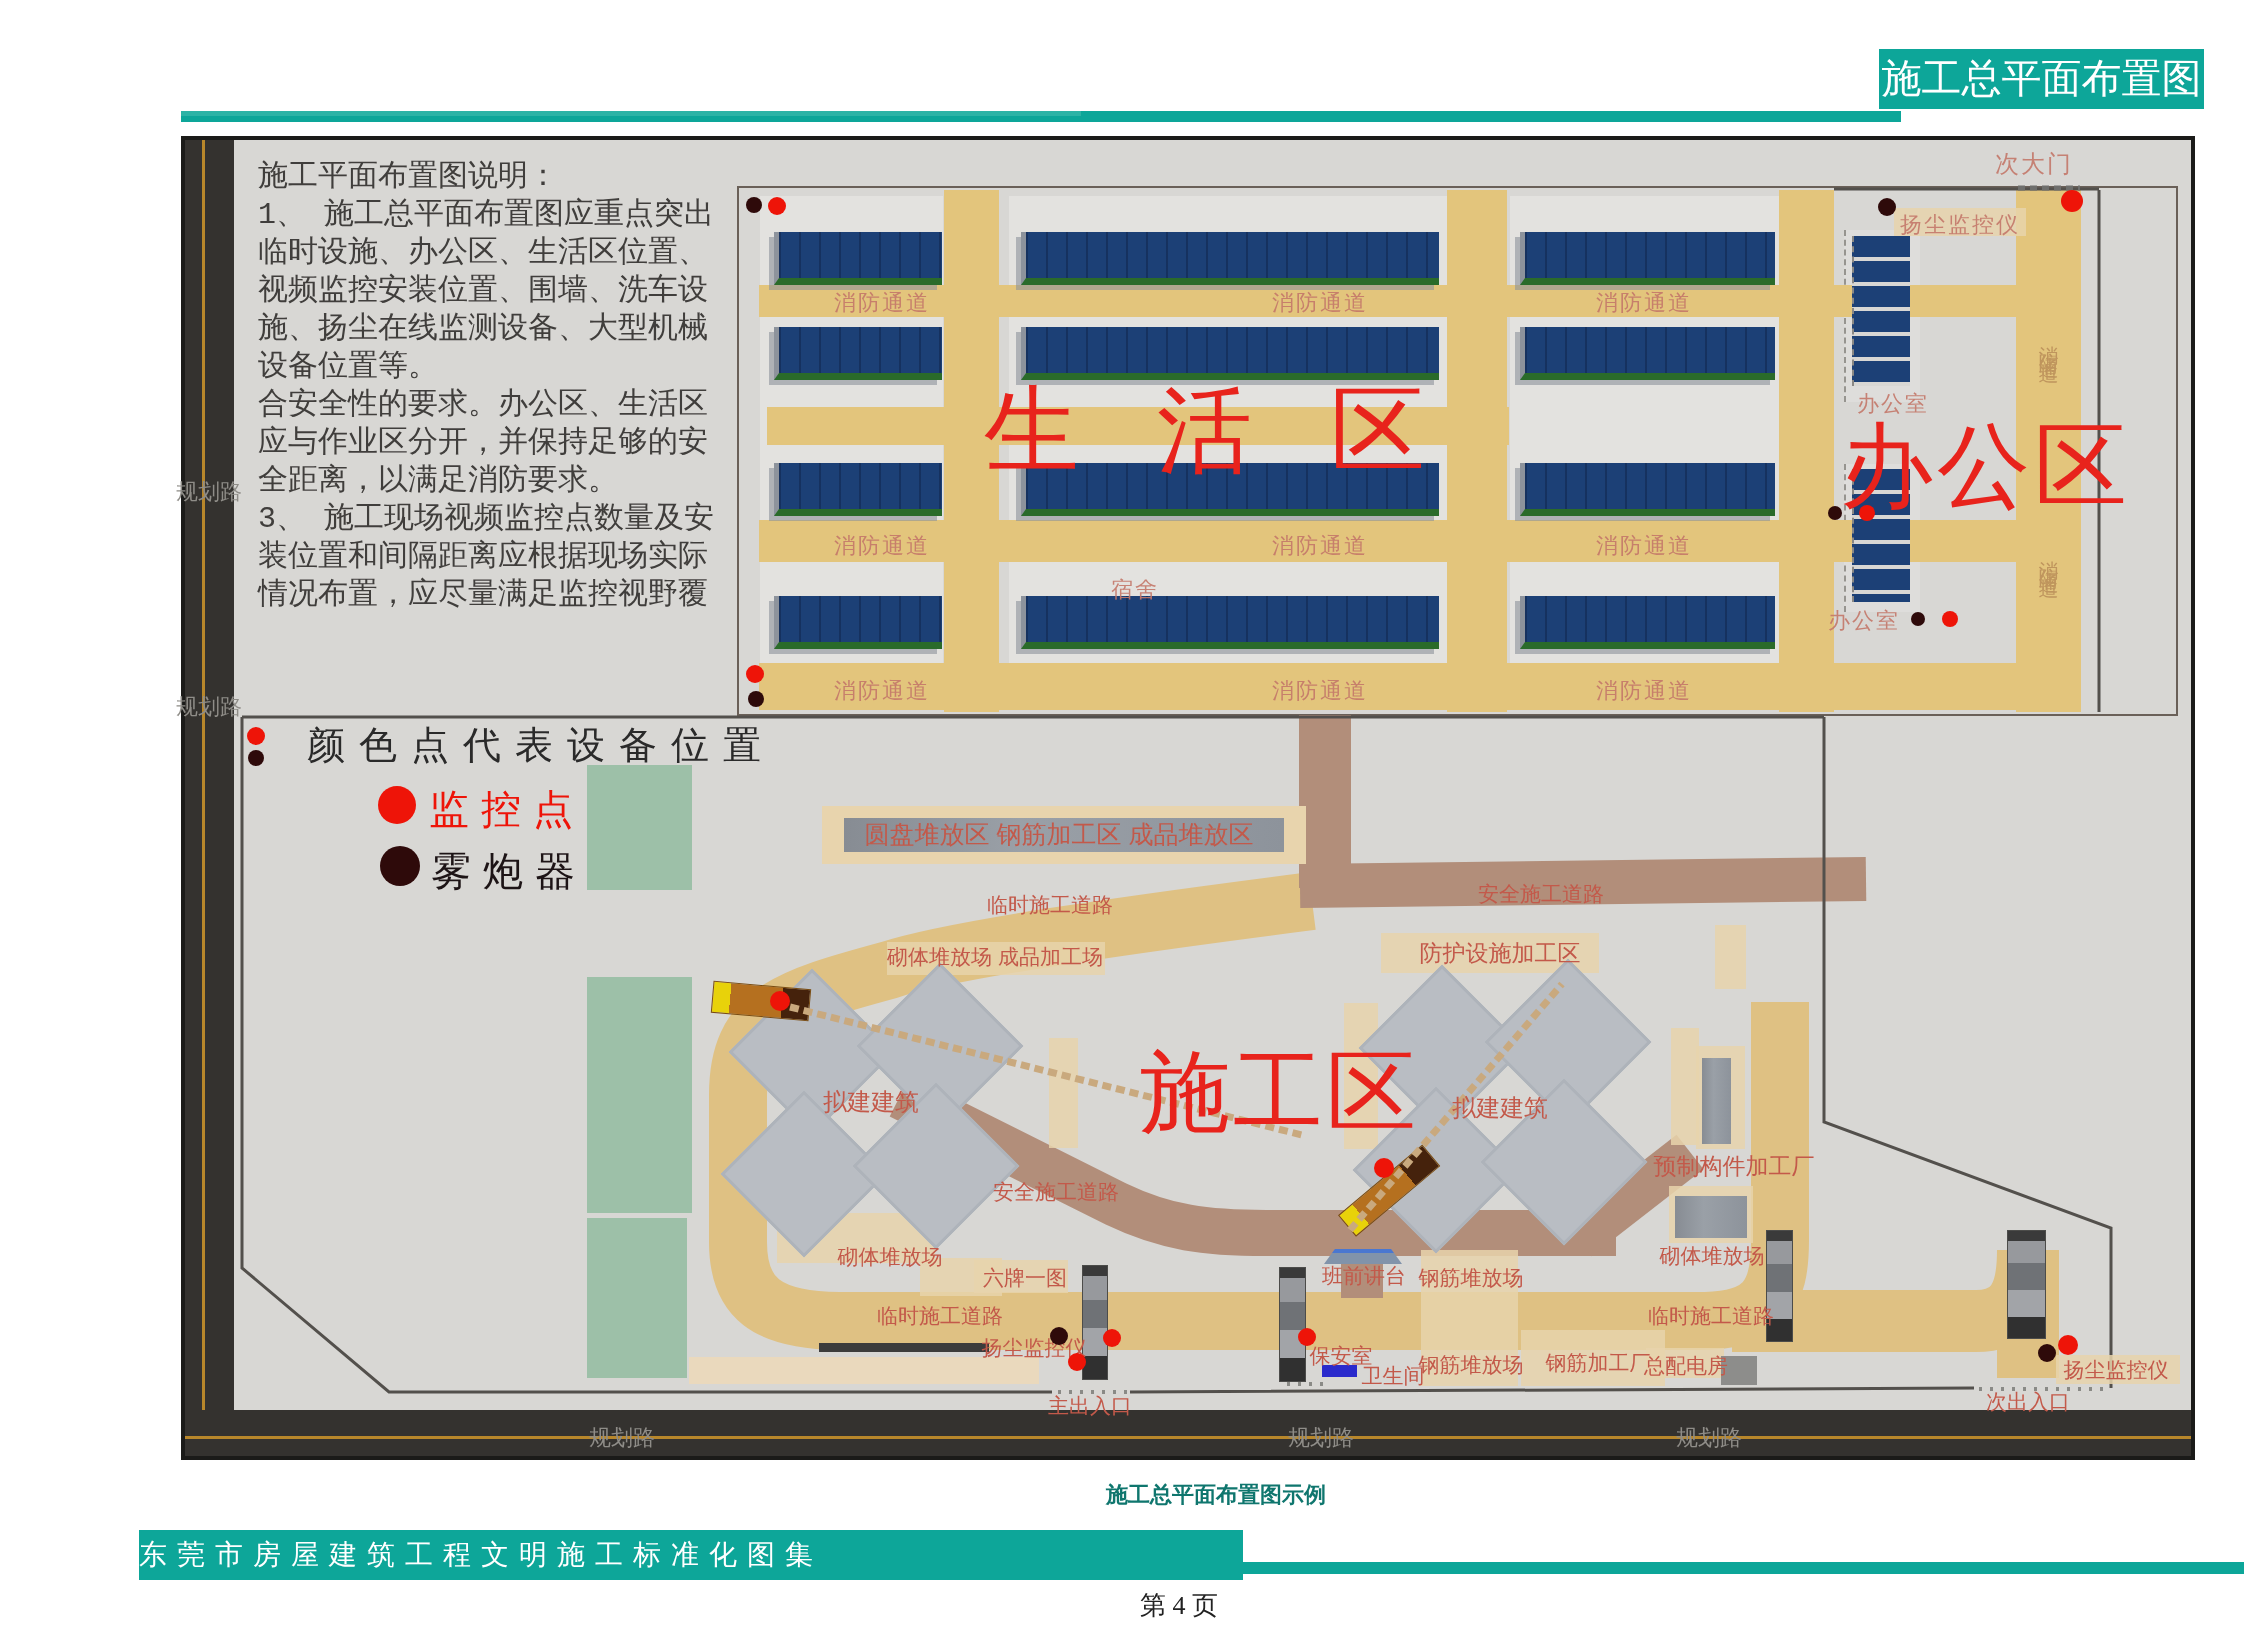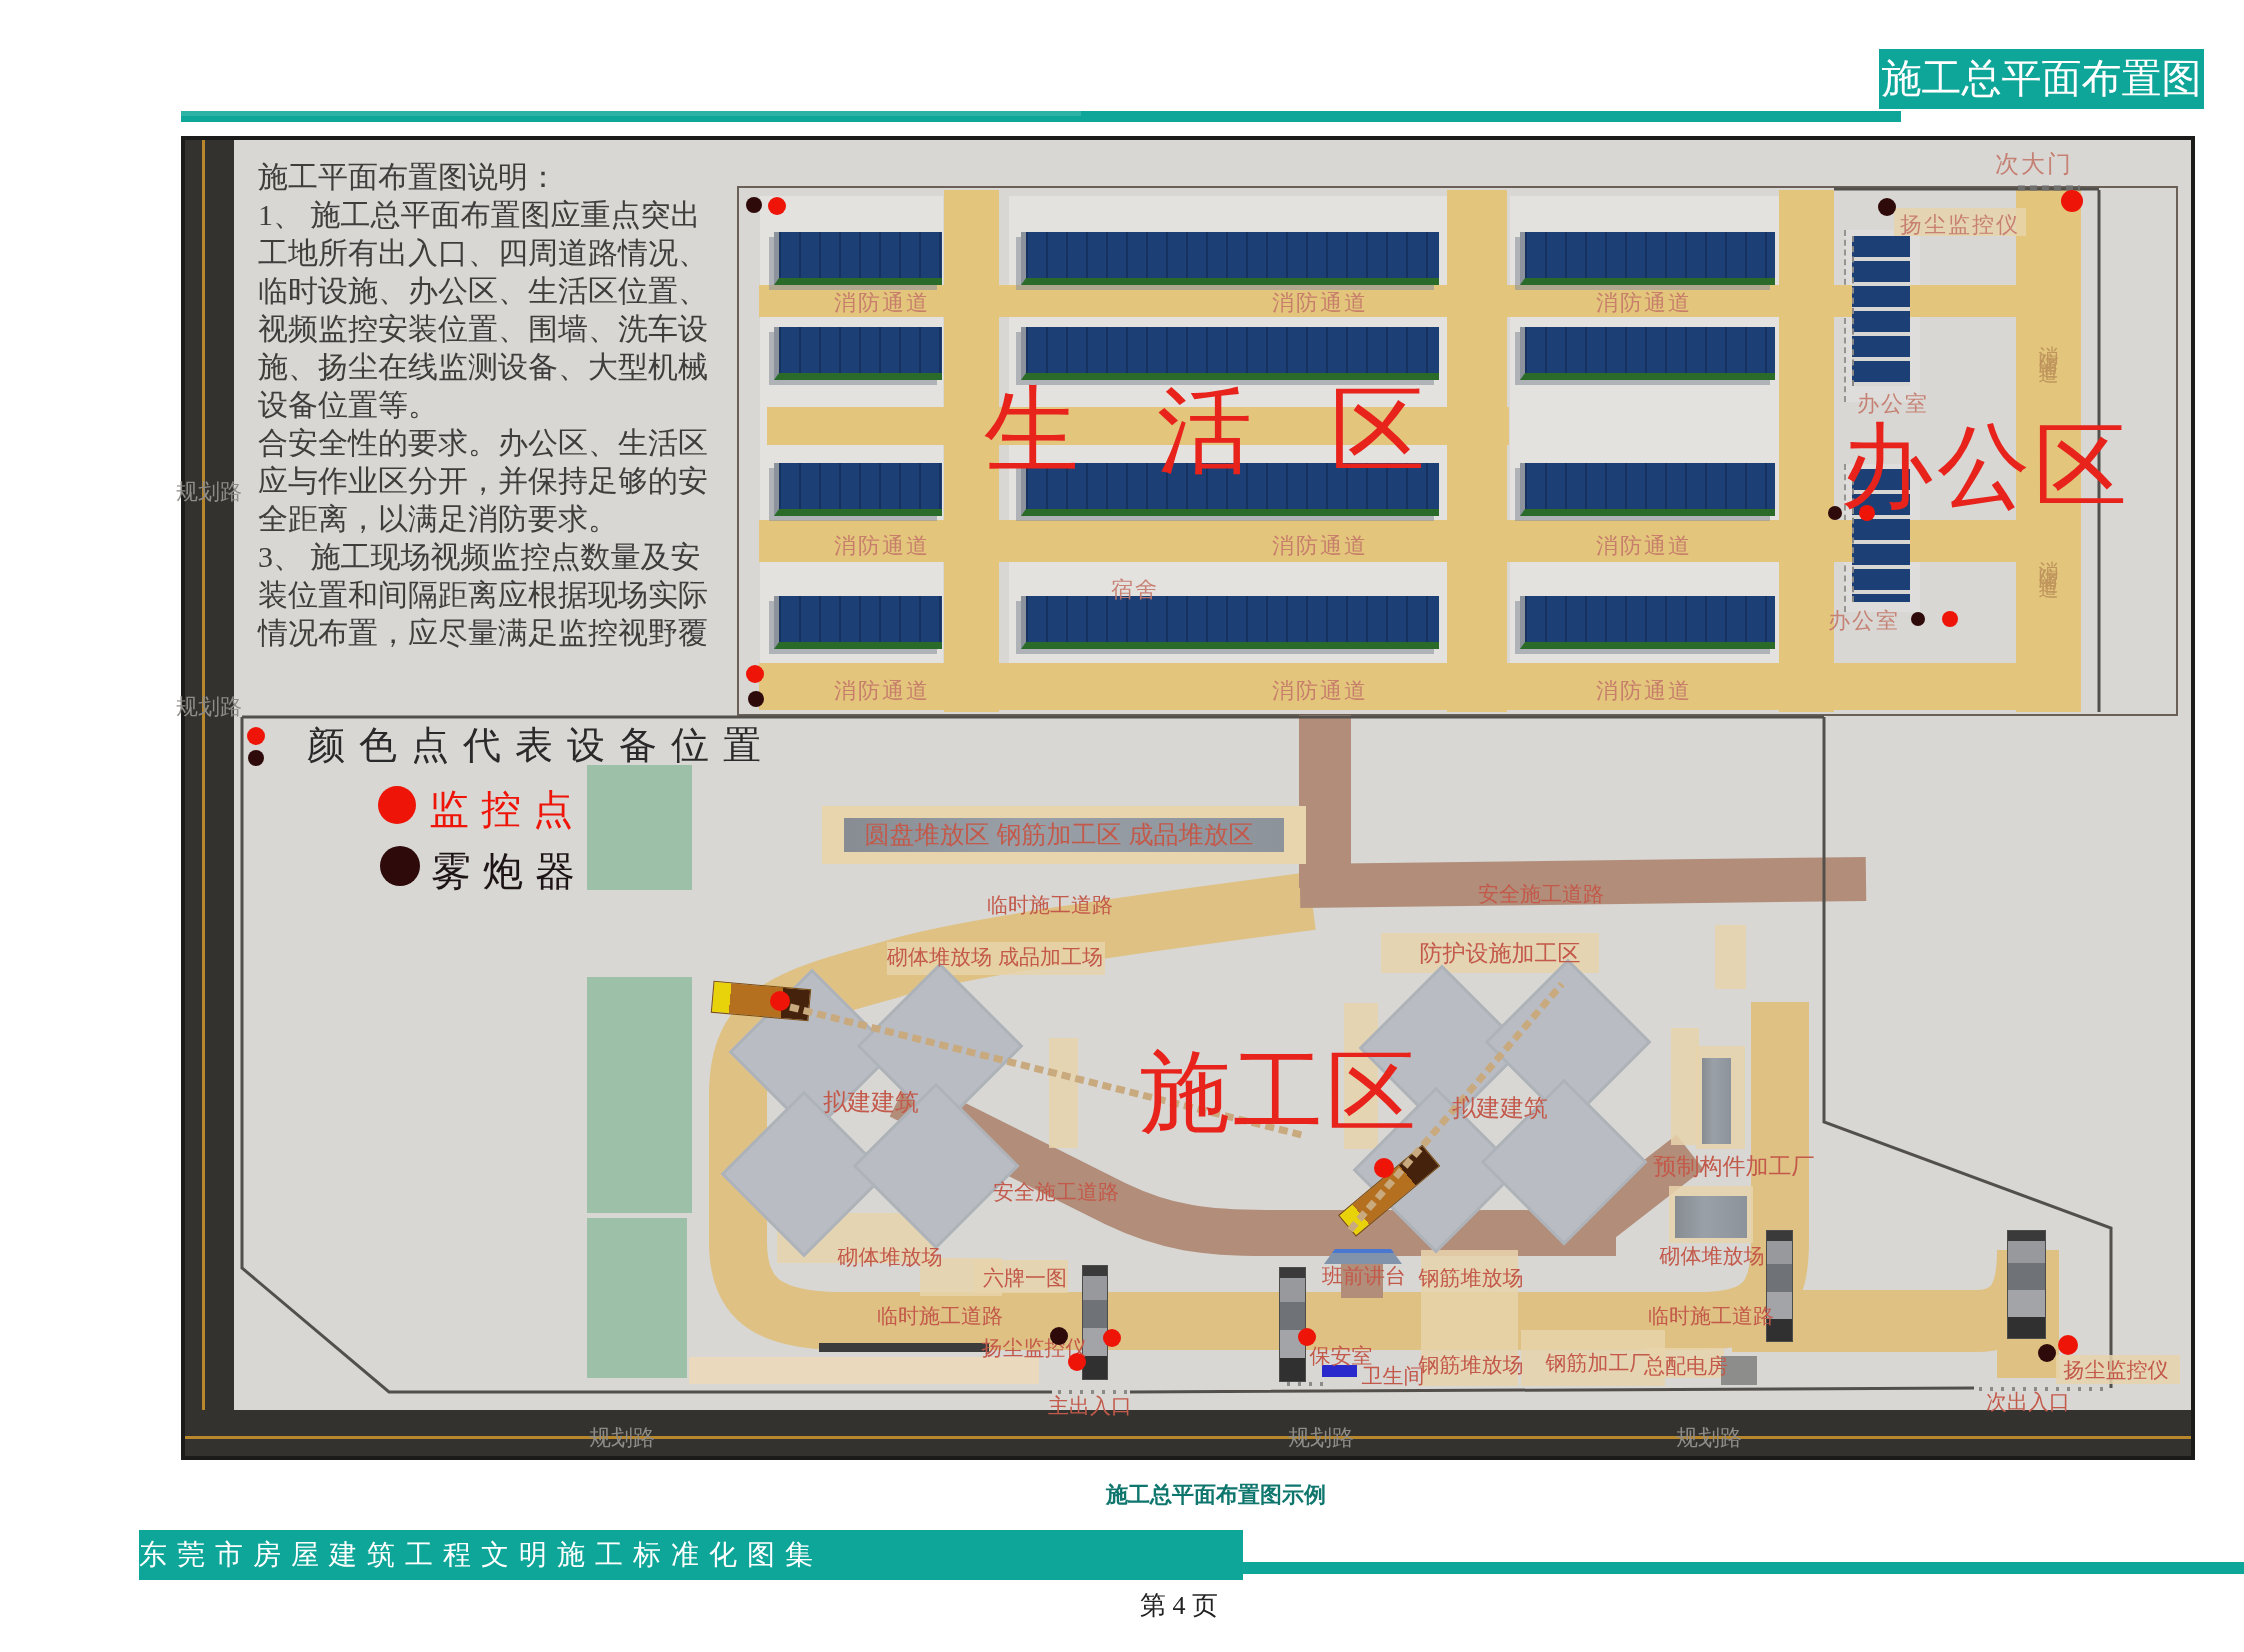--- a/index.html
+++ b/index.html
@@ -12,21 +12,21 @@
   #hdr-badge{left:1835px;top:49px;width:325px;height:60px;text-align:center;}
   #hdr-badge span{color:#fff;font-size:40px;line-height:60px;}
   #top-rule{left:137px;top:111px;width:1720px;height:11px;}
   #top-rule-hi{left:137px;top:111px;width:900px;height:5px;background:#2cb3a6;}
   
   #map-frame{left:137px;top:136px;width:2006px;height:1316px;border:4px solid #1b1b19;background:#d8d7d4;}
   .strip{background:#34322f;}
   .orange{background:#b8872b;}
   
   #notes{left:214px;top:158px;width:484px;color:#403e3c;font-size:30px;line-height:38px;
-         font-family:Liberation Serif, serif;}
+         font-family:Liberation Mono, monospace;}
   
   #living-box{left:693px;top:186px;width:1437px;height:526px;border:2px solid #6a6058;}
   .backing{background:#e3e2df;}
   .obacking{background:#dedddb;border-left:2px dashed #96948f;}
   .lane,.vroad{background:#e3c57c;}
   .bldg{background-image:repeating-linear-gradient(90deg,rgba(10,22,52,.35) 0 2px,rgba(0,0,0,0) 2px 20px),
         linear-gradient(#1c4076,#1c4076);
         border-left:5px solid #8d939c;border-bottom:7px solid #2a6b2a;
         box-shadow:-5px 5px 0 rgba(140,146,155,.6);}
   .ostack{background:repeating-linear-gradient(180deg,#1c4076 0 21px,#d8d7d4 21px 25px);
@@ -73,21 +73,20 @@
   <div class="abs strip" style="left:141px;top:140px;width:49px;height:1316px;"></div>
   <div class="abs orange" style="left:158px;top:140px;width:3px;height:1316px;"></div>
   <div class="abs strip" style="left:141px;top:1410px;width:2006px;height:46px;"></div>
   <div class="abs orange" style="left:141px;top:1436px;width:2006px;height:3px;"></div>
 
   <div class="abs" id="notes">
     <div>施工平面布置图说明：</div>
     <div>
 
     <div>1、 施工总平面布置图应重点突出</div>
-        <div>工地所有出入口、四周道路情况、</div>
         <div>临时设施、办公区、生活区位置、</div>
         <div>视频监控安装位置、围墙、洗车设</div>
         <div>施、扬尘在线监测设备、大型机械</div>
         <div>设备位置等。</div>
         <div>合安全性的要求。办公区、生活区</div>
         <div>应与作业区分开，并保持足够的安</div>
         <div>全距离，以满足消防要求。</div>
         <div>3、 施工现场视频监控点数量及安</div>
         <div>装位置和间隔距离应根据现场实际</div>
         <div>情况布置，应尽量满足监控视野覆</div>

